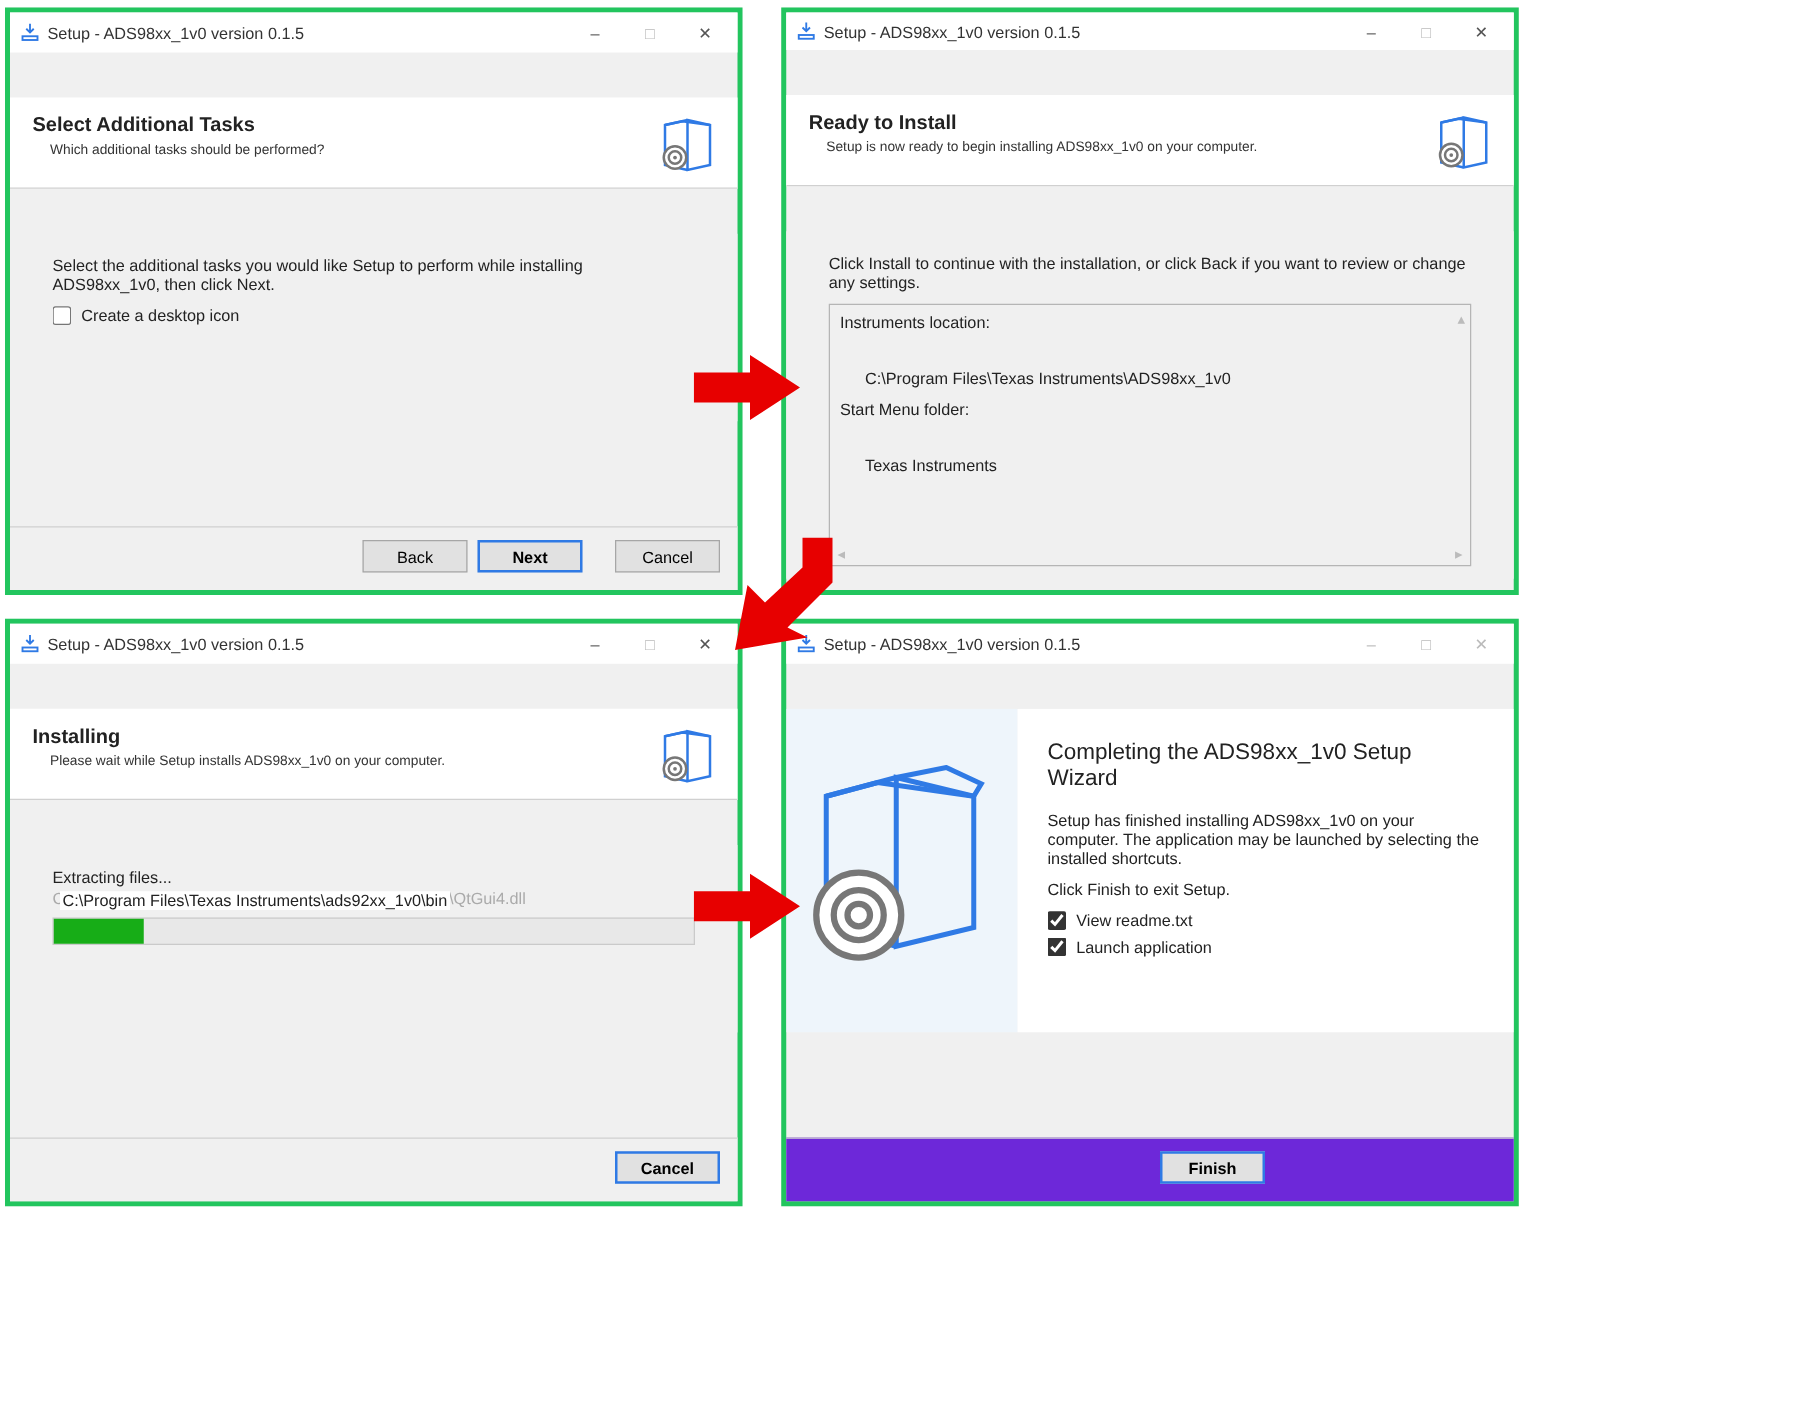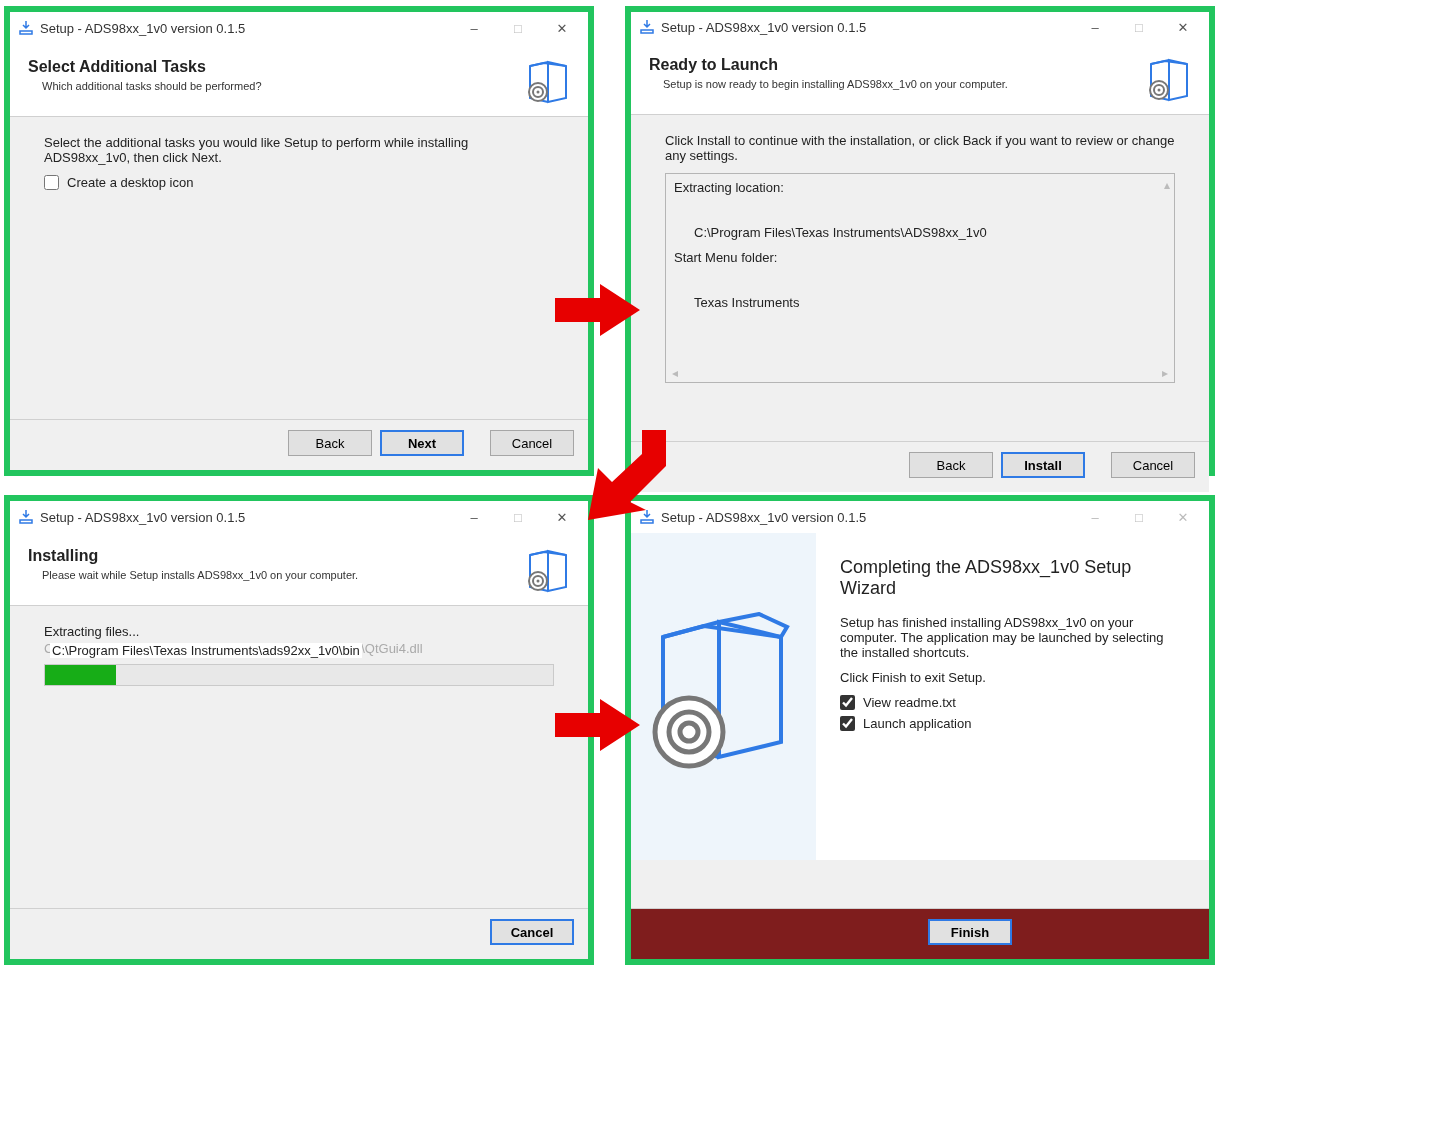--- a/index.html
+++ b/index.html
@@ -7,23 +7,23 @@
     margin: 0; padding: 0;
     font-family: "Segoe UI", Tahoma, sans-serif;
     font-size: 13px;
     background: #fff;
     width: 1450px; height: 1125px;
     position: relative;
     color: #222;
   }
   .dialog {
     position: absolute;
-    border: 6px solid #22c55e;
+    border: 4px solid #22c55e;
     background: #f0f0f0;
-    display: flex; flex-direction: column;
+    display: flex; flex-direction: column; gap: 36px;
   }
   .titlebar {
     height: 32px;
     background: #fff;
     display: flex; align-items: center;
     padding: 0 4px 0 8px;
   }
   .titlebar .icon {
     width: 16px; height: 16px;
     margin-right: 6px;
@@ -173,37 +173,37 @@
           <path d="M8 1 V8 M5 5 L8 8 L11 5" fill="none" stroke="#2f7ae5" stroke-width="1.5"></path>
         </svg>
     </span>
     <span class="title">Setup - ADS98xx_1v0 version 0.1.5</span>
     <div class="winbtn">–</div>
     <div class="winbtn disabled">□</div>
     <div class="winbtn">✕</div>
   </div>
   <div class="header-panel">
     <div class="header-text">
-      <h2>Ready to Launch</h2>
+      <h2>Ready to Install</h2>
       <div class="sub">Setup is now ready to begin installing ADS98xx_1v0 on your computer.</div>
     </div>
     <span class="header-icon">
       <svg viewBox="0 0 46 46">
           <path d="M24 4 L42 8 L42 40 L24 44 L24 4 Z M24 4 L6 8 L6 40 L24 44" fill="none" stroke="#2f7ae5" stroke-width="2"></path>
           <path d="M6 8 L20 5 L42 8" fill="none" stroke="#2f7ae5" stroke-width="2"></path>
           <circle cx="14" cy="34" r="9" fill="#fff" stroke="#777" stroke-width="2"></circle>
           <circle cx="14" cy="34" r="5" fill="none" stroke="#777" stroke-width="2"></circle>
           <circle cx="14" cy="34" r="1.5" fill="#777"></circle>
         </svg>
     </span>
   </div>
   <div class="body">
     <p class="para" style="max-width:510px;">Click Install to continue with the installation, or click Back if you want to review or change any settings.</p>
     <div class="memo">
-      <div>Extracting location:</div>
+      <div>Instruments location:</div>
       <div class="indent">C:\Program Files\Texas Instruments\ADS98xx_1v0</div>
       <div style="height:10px"></div>
       <div>Start Menu folder:</div>
       <div class="indent">Texas Instruments</div>
       <span class="scroll-up">▴</span>
       <span class="scroll-left">◂</span>
       <span class="scroll-right">▸</span>
     </div>
   </div>
   <div class="footer footer-sep">
@@ -289,21 +289,21 @@
       <label class="cbx">
         <input type="checkbox" checked="" style="">
         <span>View readme.txt</span>
       </label>
       <label class="cbx">
         <input type="checkbox" checked="" style="">
         <span>Launch application</span>
       </label>
     </div>
   </div>
-  <div class="footer footer-sep" style="background:#7f1d1d;justify-content:center;padding-right:130px;padding-left:230px;">
+  <div class="footer footer-sep" style="background:#6d28d9;justify-content:center;padding-right:130px;padding-left:230px;">
     <button class="btn btn-primary" style="width:84px;">Finish</button>
   </div>
 </div>
 
 <svg class="arrow" style="left:555px;top:280px;width:85px;height:60px;">
   <polygon points="0,18 45,18 45,4 85,30 45,56 45,42 0,42" fill="#e70000"></polygon>
 </svg>
 <svg class="arrow" style="left:580px;top:430px;width:95px;height:90px;">
   <polygon points="62,0 86,0 86,36 50,72 66,80 8,90 18,38 32,52 62,24" fill="#e70000"></polygon>
 </svg>

